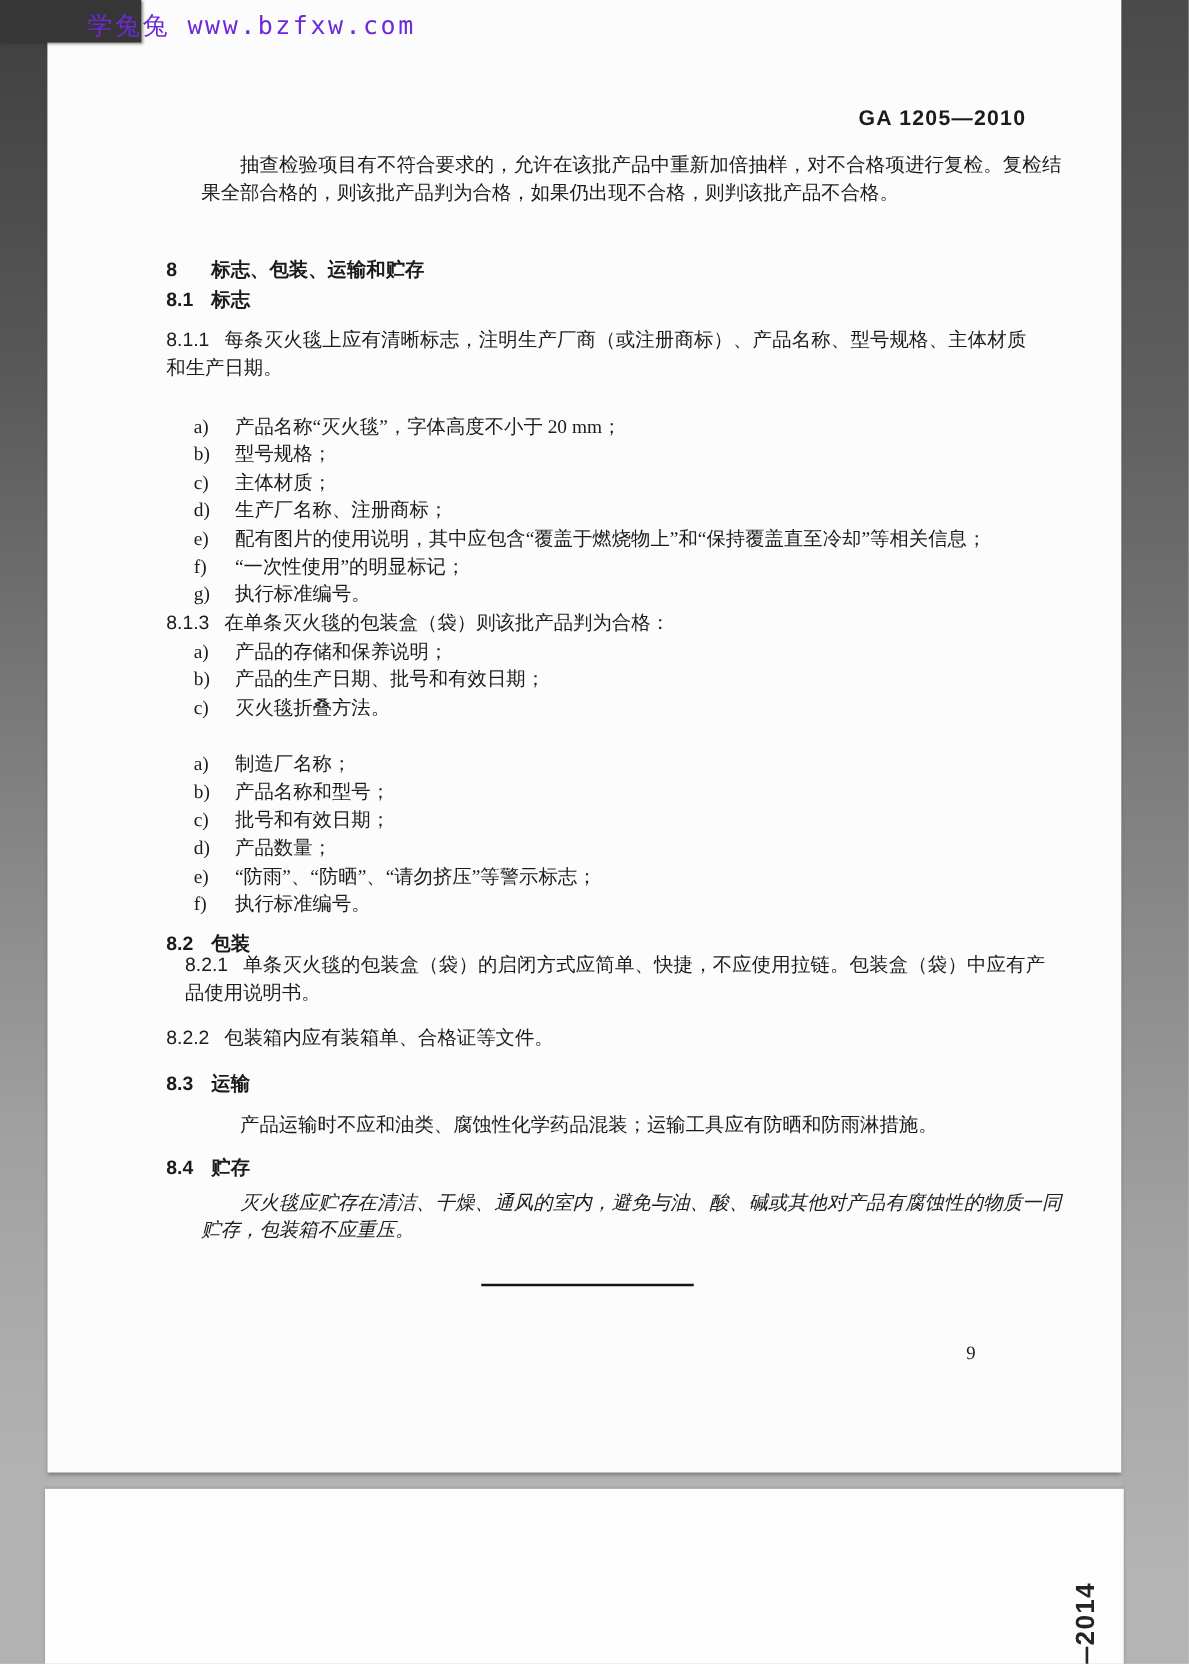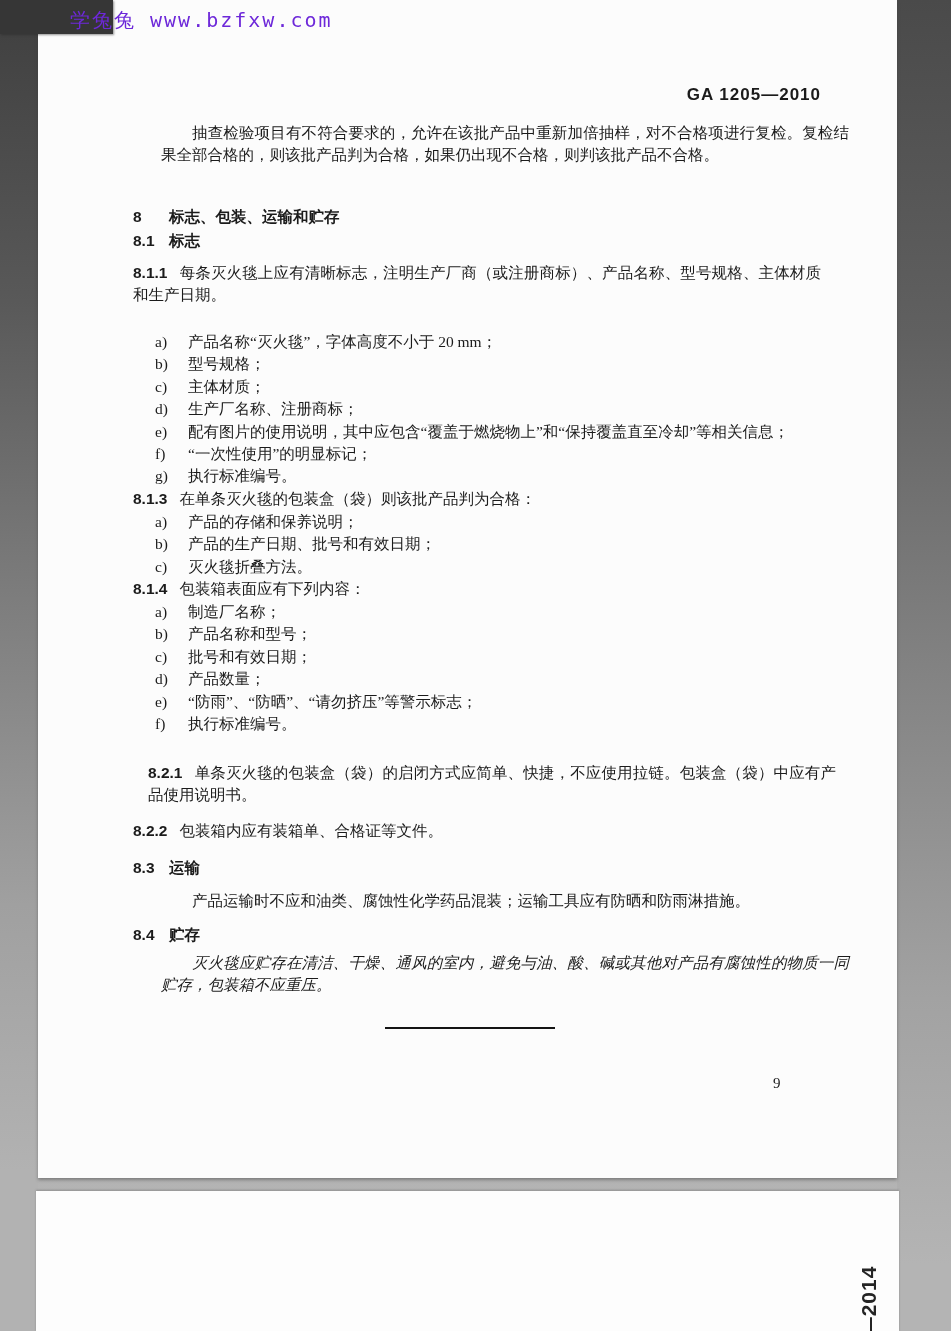--- a/index.html
+++ b/index.html
@@ -43,21 +43,21 @@
     position:absolute;left:95px;top:0;width:688px;height:1178px;
     font-size:15.5px;line-height:22.4px;
   }
   .block{position:absolute;left:0;width:100%;text-align:justify;}
   .doc-code{
     text-align:right;font-family:"Liberation Sans", sans-serif;
     font-weight:bold;font-size:17px;letter-spacing:1px;
   }
   .heading{font-family:"Liberation Sans", sans-serif;font-weight:bold;text-align:left;}
   .heading .hnum{display:inline-block;min-width:36px;}
-  .clause .cnum{font-family:"Liberation Sans", sans-serif;font-weight:bold;margin-right:12px;}
+  .clause .cnum{font-family:"Liberation Sans", sans-serif;font-weight:normal;margin-right:12px;}
   .paragraph{text-indent:2em;margin-left:28px;}
   .list-item{position:relative;height:22.4px;padding-left:55px;box-sizing:border-box;
     white-space:nowrap;text-align:left;}
   .list-item .marker{position:absolute;left:22px;top:0;}
   .end-rule{position:absolute;left:252px;top:1027px;width:170px;height:0;
     border-top:2px solid #141414;}
   .page-number{position:absolute;left:640px;top:1072px;width:40px;
     font-size:15px;text-align:left;}
 </style>
 </head>
@@ -84,29 +84,29 @@
         <div class="list-item"><span class="marker">e)</span><span>配有图片的使用说明，其中应包含“覆盖于燃烧物上”和“保持覆盖直至冷却”等相关信息；</span></div>
         <div class="list-item"><span class="marker">f)</span><span>“一次性使用”的明显标记；</span></div>
         <div class="list-item"><span class="marker">g)</span><span>执行标准编号。</span></div>
       </div>
       <div class="block clause" style="top: 488px;"><span class="cnum">8.1.3</span><span>在单条灭火毯的包装盒（袋）则该批产品判为合格：</span></div>
       <div class="block list" style="top: 511px;">
         <div class="list-item"><span class="marker">a)</span><span>产品的存储和保养说明；</span></div>
         <div class="list-item"><span class="marker">b)</span><span>产品的生产日期、批号和有效日期；</span></div>
         <div class="list-item"><span class="marker">c)</span><span>灭火毯折叠方法。</span></div>
       </div>
-      <div class="block clause" style="top: 578px;"><span class="cnum">8.1.4</span><span>包装箱表面应有下列内容：</span></div>
       <div class="block list" style="top: 601px;">
         <div class="list-item"><span class="marker">a)</span><span>制造厂名称；</span></div>
         <div class="list-item"><span class="marker">b)</span><span>产品名称和型号；</span></div>
         <div class="list-item"><span class="marker">c)</span><span>批号和有效日期；</span></div>
         <div class="list-item"><span class="marker">d)</span><span>产品数量；</span></div>
         <div class="list-item"><span class="marker">e)</span><span>“防雨”、“防晒”、“请勿挤压”等警示标志；</span></div>
         <div class="list-item"><span class="marker">f)</span><span>执行标准编号。</span></div>
       </div>
+      <div class="block heading" style="top: 745px;"><span class="hnum">8.2</span><span>包装</span></div>
       <div class="block clause" style="top: 762px; margin-left: 15px;"><span class="cnum">8.2.1</span><span>单条灭火毯的包装盒（袋）的启闭方式应简单、快捷，不应使用拉链。包装盒（袋）中应有产品使用说明书。</span></div>
       <div class="block clause" style="top: 820px;"><span class="cnum">8.2.2</span><span>包装箱内应有装箱单、合格证等文件。</span></div>
       <div class="block heading" style="top: 857px;"><span class="hnum">8.3</span><span>运输</span></div>
       <div class="block paragraph" style="top: 890px;">产品运输时不应和油类、腐蚀性化学药品混装；运输工具应有防晒和防雨淋措施。</div>
       <div class="block heading" style="top: 924px;"><span class="hnum">8.4</span><span>贮存</span></div>
       <div class="block paragraph" style="top: 952px; font-style: italic;">灭火毯应贮存在清洁、干燥、通风的室内，避免与油、酸、碱或其他对产品有腐蚀性的物质一同贮存，包装箱不应重压。</div>
     </div>
 </div>
 
 <div id="dark-corner"></div>

